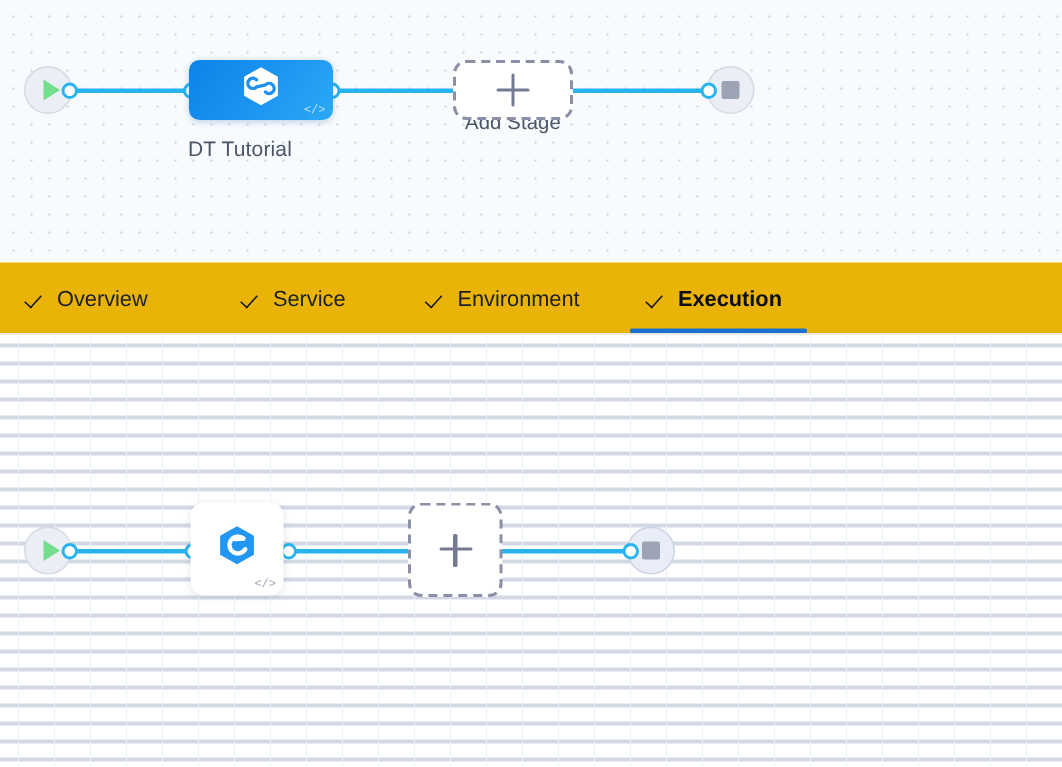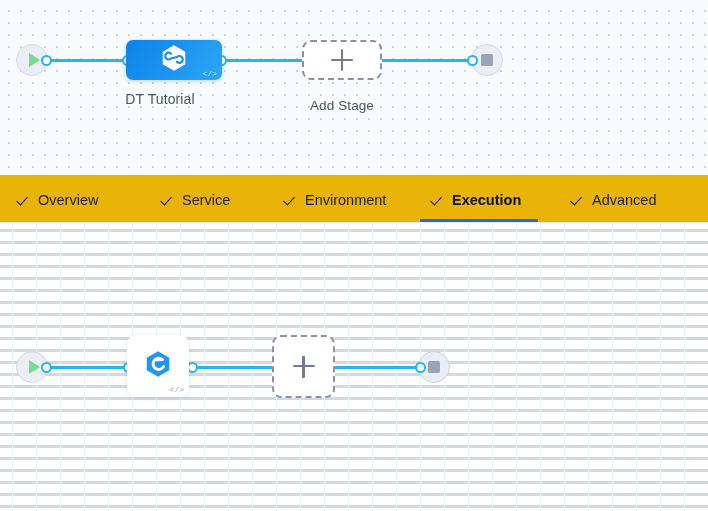--- a/index.html
+++ b/index.html
@@ -253,21 +253,21 @@
     </span>
     <span class="code-badge">&lt;/&gt;</span>
   </div>
   <div class="port" style="left:122px; top:55px;"></div>
   <div class="port" style="left:216px; top:55px;"></div>
   <div class="node-label lg" style="left:112px; top:91px; width:96px;">DT Tutorial</div>
 
   <div class="add-box" style="left:302px; top:40px; width:80px; height:40px;">
     <span class="plus"></span>
   </div>
-  <div class="node-label" style="left:302px; top:98px; width:80px;">Add Stage</div>
+  <div class="node-label" style="left:302px; top:74px; width:80px;">Add Stage</div>
 
   <div class="port" style="left:467px; top:55px;"></div>
   <div class="terminal" style="left:471px; top:44px;">
     <div class="stop-sq"></div>
   </div>
 </div>
 
 <div class="tab-bar">
   <div class="tab" style="left:18px;">
     <span class="check"></span>
@@ -277,24 +277,20 @@
     <span class="check"></span>
     <span class="tab-label">Service</span>
   </div>
   <div class="tab active" style="left:432px;">
     <span class="check"></span>
     <span class="tab-label">Execution</span>
   </div>
   <div class="tab" style="left:285px;">
     <span class="check"></span>
     <span class="tab-label">Environment</span>
-  </div>
-  <div class="tab" style="left:572px;">
-    <span class="check"></span>
-    <span class="tab-label">Advanced</span>
   </div>
   <div class="tab-underline" style="left:420px; width:118px;"></div>
 </div>
 
 <div class="step-canvas">
 
   <div class="edge" style="left:45px; top:143px; width:140px;"></div>
   <div class="edge" style="left:192px; top:143px; width:81px;"></div>
   <div class="edge" style="left:334px; top:143px; width:85px;"></div>
 

